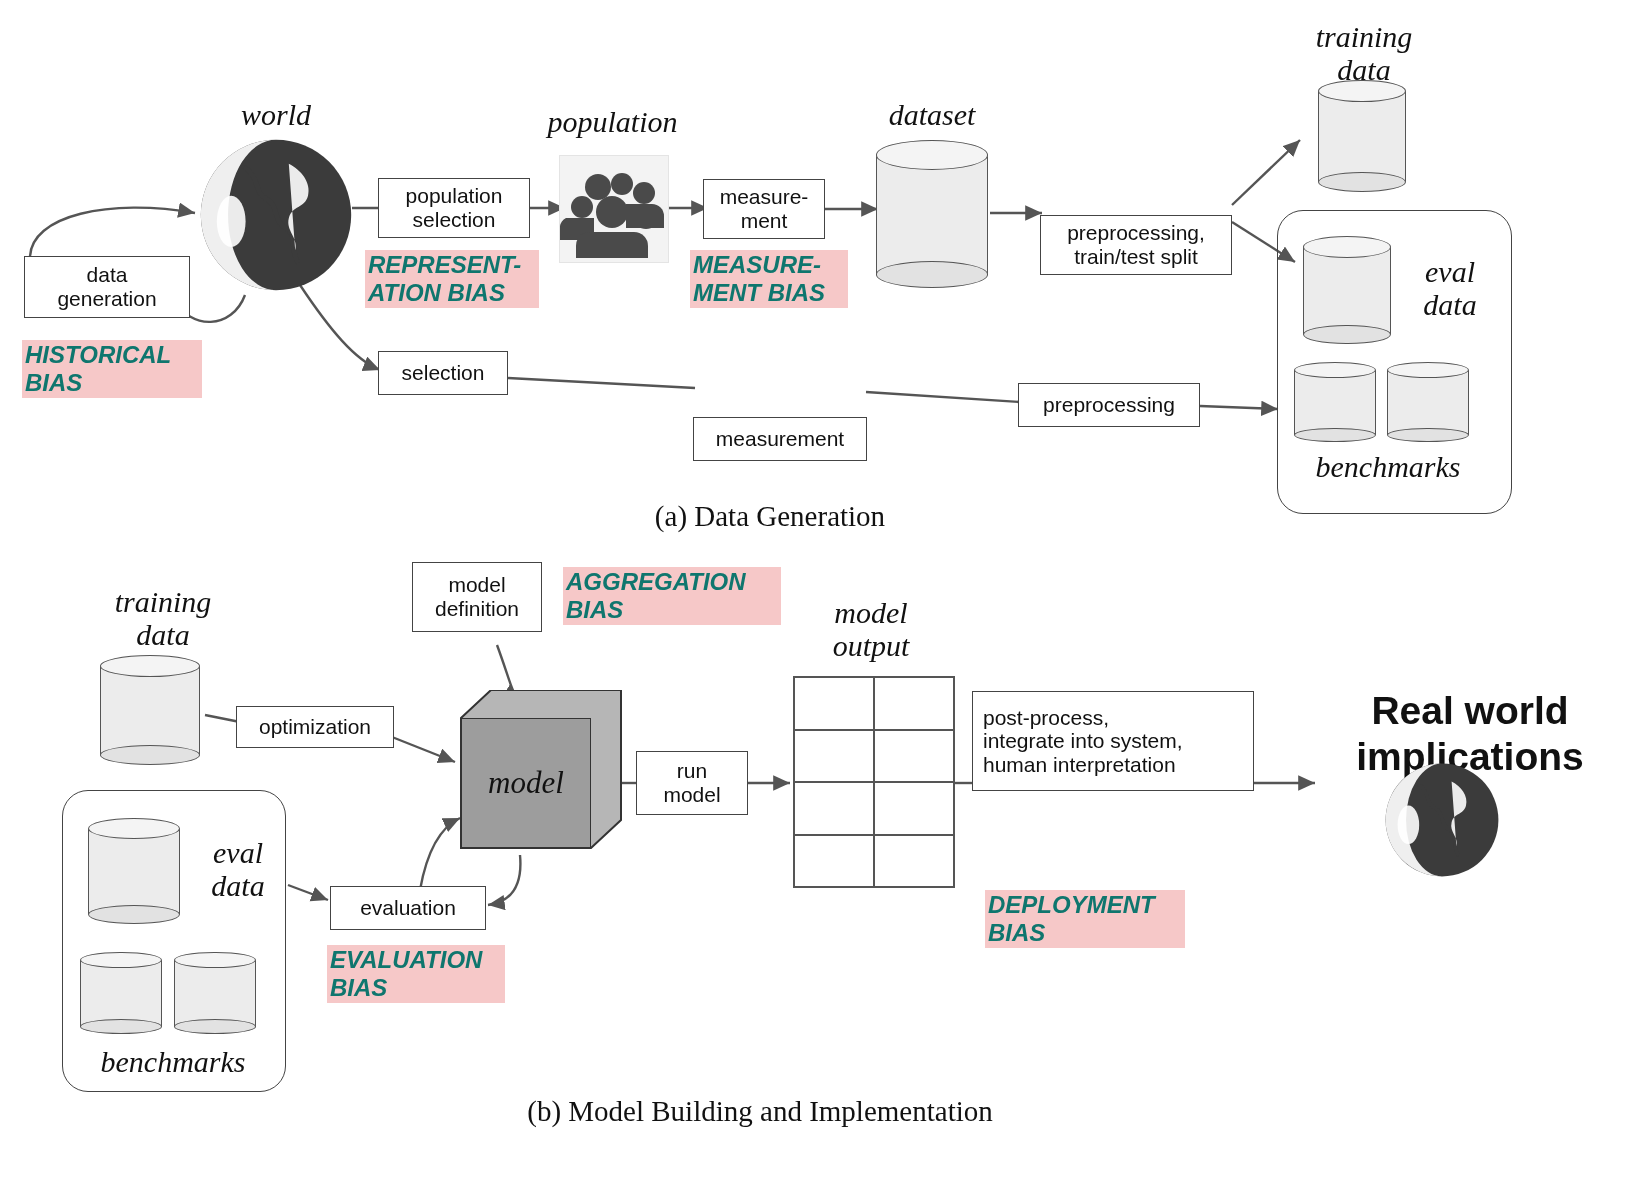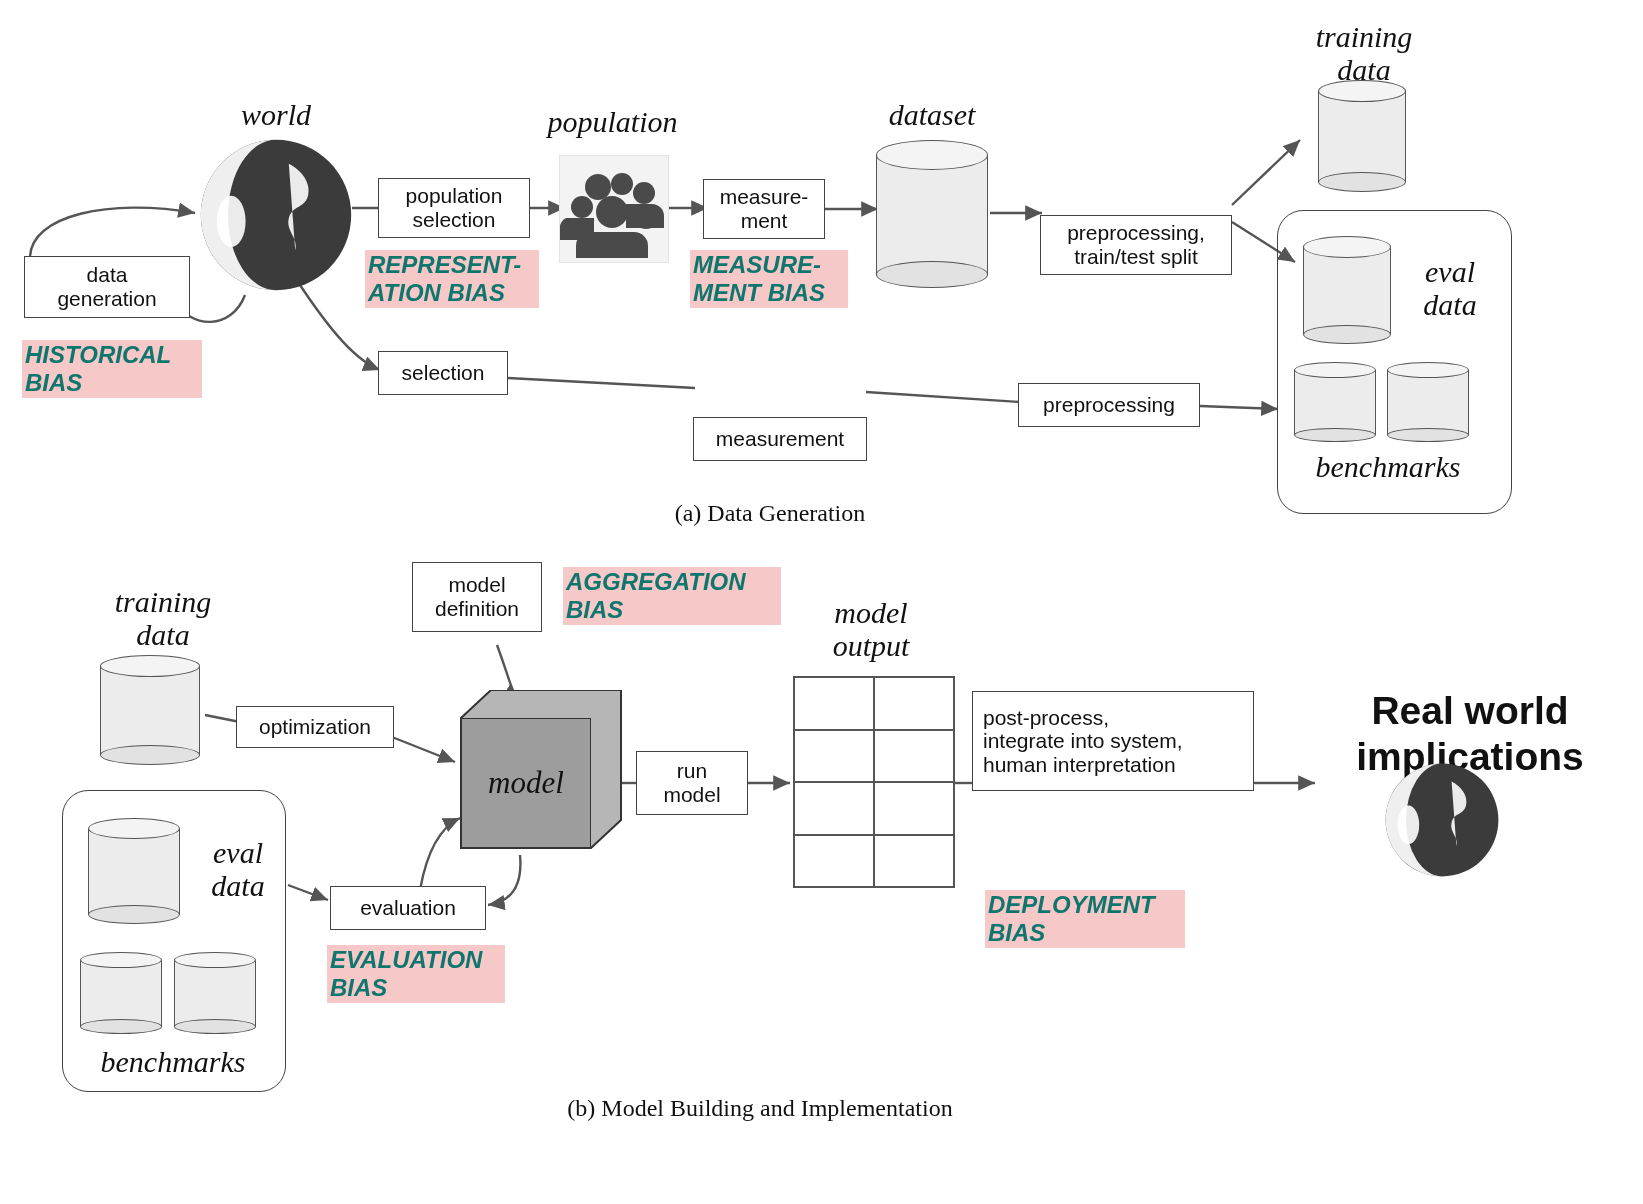--- a/index.html
+++ b/index.html
@@ -55,21 +55,21 @@
     font-family: "Liberation Serif", serif;
     font-style: italic;
     font-size: 30px;
     line-height: 1.1;
     color: #111;
     text-align: center;
     white-space: pre-line;
   }
   .caption {
     font-family: "Liberation Serif", serif;
-    font-size: 24px;
+    font-size: 29px;
     color: #111;
     text-align: center;
   }
   .bold-label {
     font-family: "Liberation Sans", sans-serif;
     font-weight: bold;
     font-size: 39px;
     line-height: 1.18;
     text-align: center;
     color: #111;

